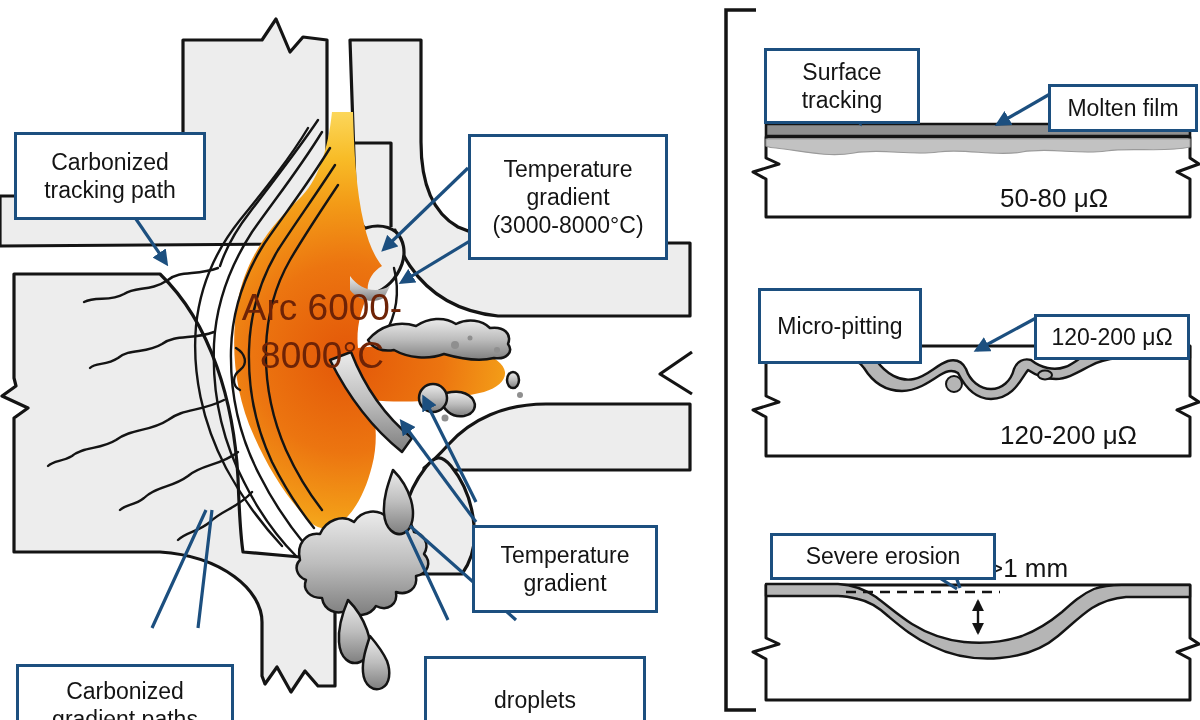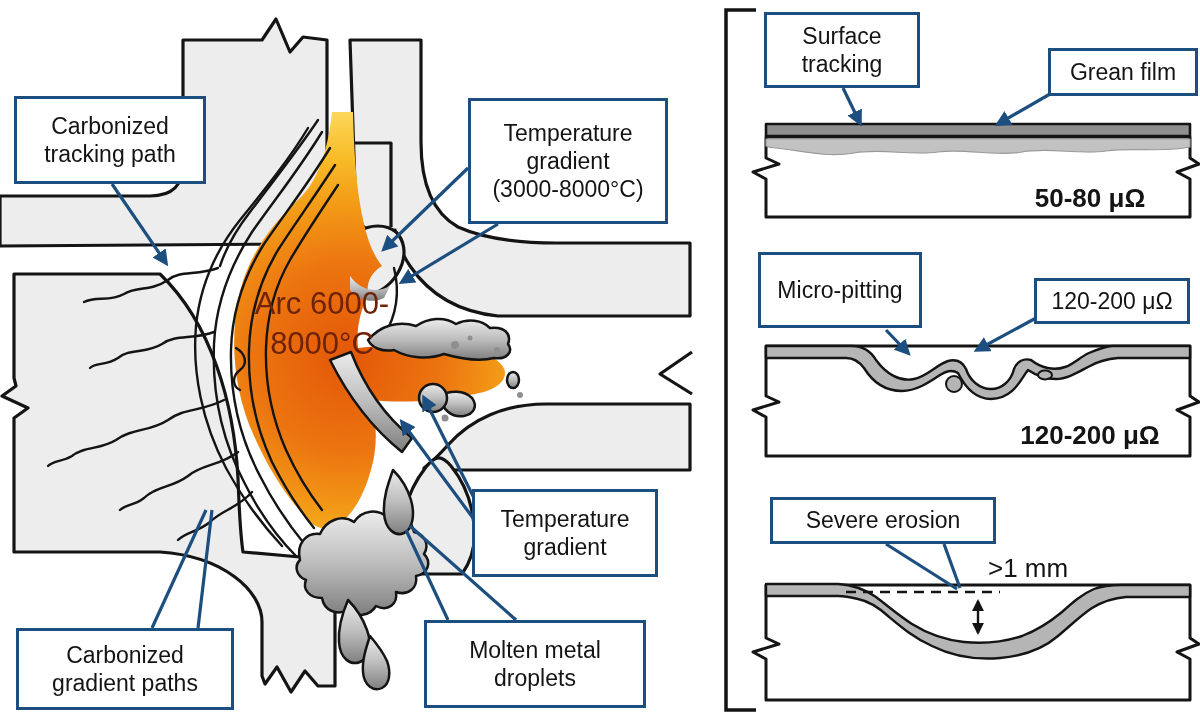--- a/index.html
+++ b/index.html
@@ -1,26 +1,26 @@
 <!DOCTYPE html>
 <html><head>
 <meta charset="utf-8">
 <style>
   html,body{margin:0;padding:0;background:#fff;}
   .stage{position:relative;width:1200px;height:720px;background:#ffffff;overflow:hidden;
          font-family:"Liberation Sans",sans-serif;color:#141414;}
   .stage svg{position:absolute;left:0;top:0;}
   .callout{position:absolute;background:#ffffff;border:3px solid #1c4f7f;box-sizing:border-box;
            display:flex;flex-direction:column;justify-content:center;align-items:center;
-           text-align:center;font-size:23px;line-height:1.22;color:#141414;z-index:5;padding:4px 13px;}
+           text-align:center;font-size:23px;line-height:1.22;color:#141414;z-index:5;padding:4px 13px;margin-top:36px;}
   .callout span{display:block;white-space:nowrap;}
   .rtext{position:absolute;font-size:26px;color:#141414;z-index:4;}
-  .rtext.right{text-align:center;font-weight:bold;}
+  .rtext.right{text-align:left;}
   .arc-label{position:absolute;left:212px;top:284px;width:220px;text-align:center;
-             font-size:31px;line-height:1.3;color:#6e2306;z-index:3;}
+             font-size:37px;line-height:1.3;color:#6e2306;z-index:3;}
 </style>
 </head>
 <body>
 
 <div class="stage">
 
 <svg width="1200" height="720" viewBox="0 0 1200 720">
   <defs>
     <radialGradient id="gArc" gradientUnits="userSpaceOnUse" cx="348" cy="358" r="250">
       <stop offset="0" stop-color="#e35708"></stop>
@@ -179,36 +179,35 @@
   <span>gradient</span>
   <span>(3000-8000°C)</span>
 </div>
 
 <div class="callout" style="left:472px;top:489px;width:186px;height:88px">
   <span>Temperature</span>
   <span>gradient</span>
 </div>
 
 <div class="callout" style="left:424px;top:620px;width:222px;height:88px">
-  <span>Molten metal</span>
   <span>droplets</span>
 </div>
 
 <div class="callout" style="left:16px;top:628px;width:218px;height:82px">
   <span>Carbonized</span>
   <span>gradient paths</span>
 </div>
 
 <div class="callout" style="left:764px;top:12px;width:156px;height:76px">
   <span>Surface</span>
   <span>tracking</span>
 </div>
 
 <div class="callout" style="left:1048px;top:48px;width:150px;height:48px">
-  <span>Grean film</span>
+  <span>Molten film</span>
 </div>
 
 <div class="callout" style="left:758px;top:252px;width:164px;height:76px">
   <span>Micro-pitting</span>
 </div>
 
 <div class="callout" style="left:1034px;top:278px;width:156px;height:46px">
   <span>120-200 μΩ</span>
 </div>
 

